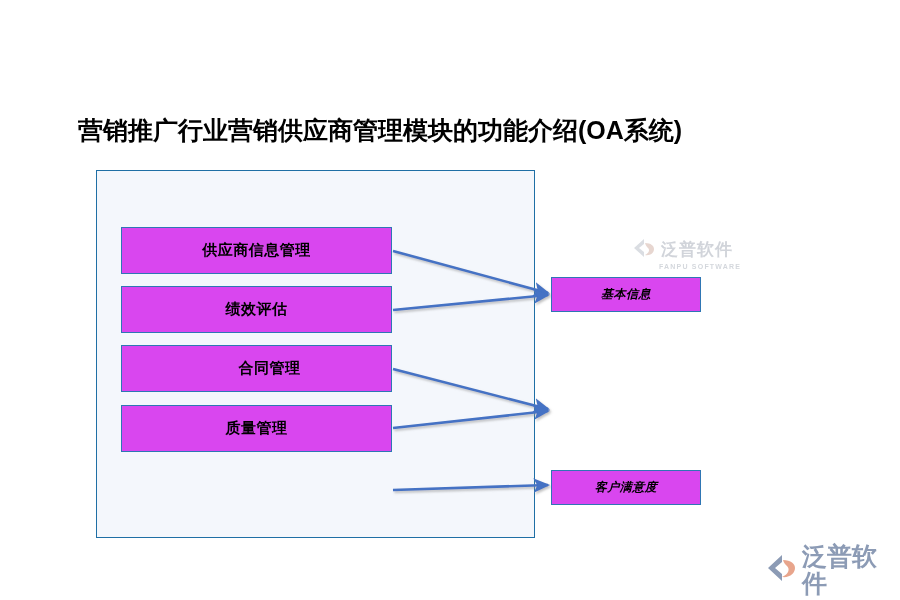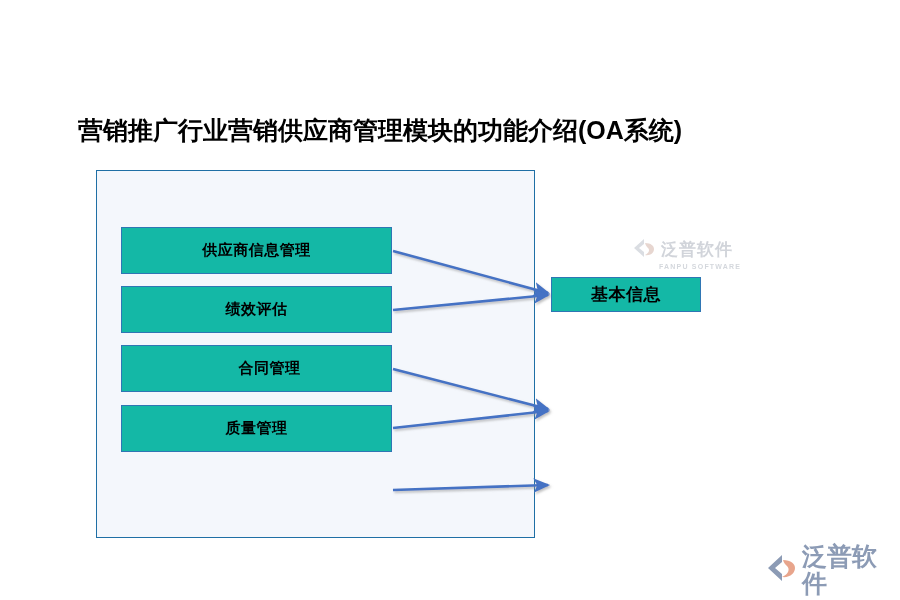--- a/index.html
+++ b/index.html
@@ -30,34 +30,34 @@
     left:96px; top:170px;
     width:439px; height:368px;
     background:#f4f7fc;
     border:1px solid #1f6fa5;
     box-sizing:border-box;
   }
 
   
   .node{
     position:absolute;
-    background:#14b8a6;
+    background:#d946ef;
     border:1.5px solid #2f76b4;
     box-sizing:border-box;
     display:flex;
     align-items:center;
     justify-content:center;
     color:#000000;
     font-weight:bold;
     font-size:15px;
     letter-spacing:.5px;
     z-index:4;
   }
   .node-left{width:271px;height:47px;left:121px;}
-  .node-right{width:150px;height:35px;left:551px;font-size:17px;}
+  .node-right{width:150px;height:35px;left:551px;font-size:12px;font-style:italic;}
 
   
   .n-l0{top:227px;}
   .n-l1{top:286px;}
   .n-l2{top:345px;padding-left:26px;}
   .n-l3{top:405px;}
   .n-l4{top:465px;}
 
   
   .n-r0{top:277px;}
@@ -177,20 +177,23 @@
   <div class="node node-left n-l2">
     <span>合同管理</span>
   </div>
   <div class="node node-left n-l3">
     <span>质量管理</span>
   </div>
 
   <div class="node node-right n-r0">
     <span>基本信息</span>
   </div>
+  <div class="node node-right n-r2">
+    <span>客户满意度</span>
+  </div>
 
   <div class="logo">
     <div class="logo-row">
       <span>
         <svg width="32" height="28" viewBox="0 0 32 28">
           <path d="M2 14 L16 1 L16 8 L9 14 L16 20 L16 27 Z" fill="#8c9bb5"></path>
           <path d="M17 6 C25 6 29 10 29 14 C29 19 24 24 16 23 C23 20 24 15 21 12 C19 10 18 9 17 6 Z" fill="#e8a58c"></path>
         </svg>
       </span>
       <span class="logo-text">泛普软件</span>

